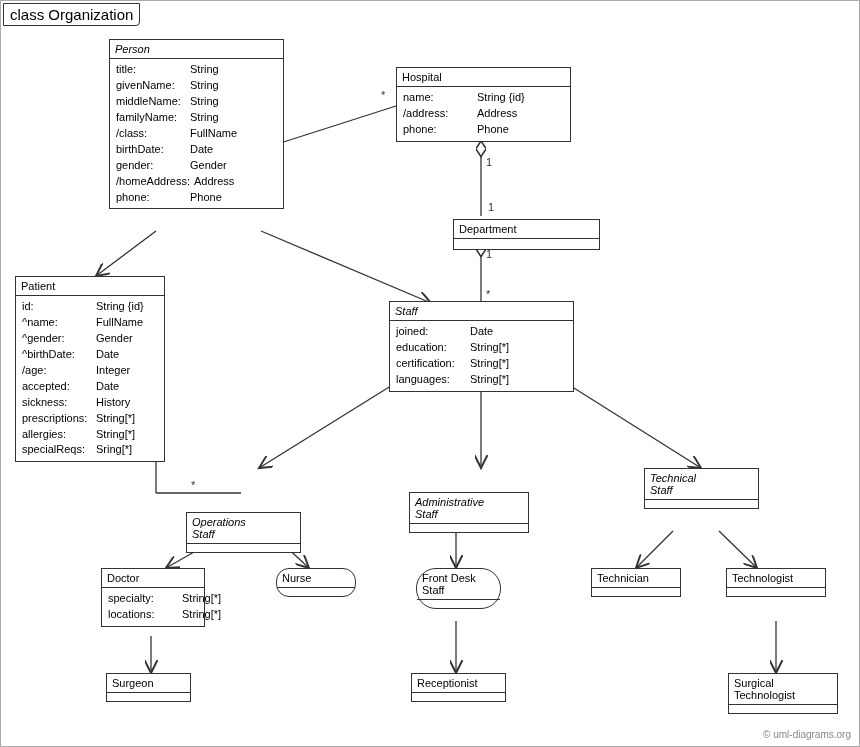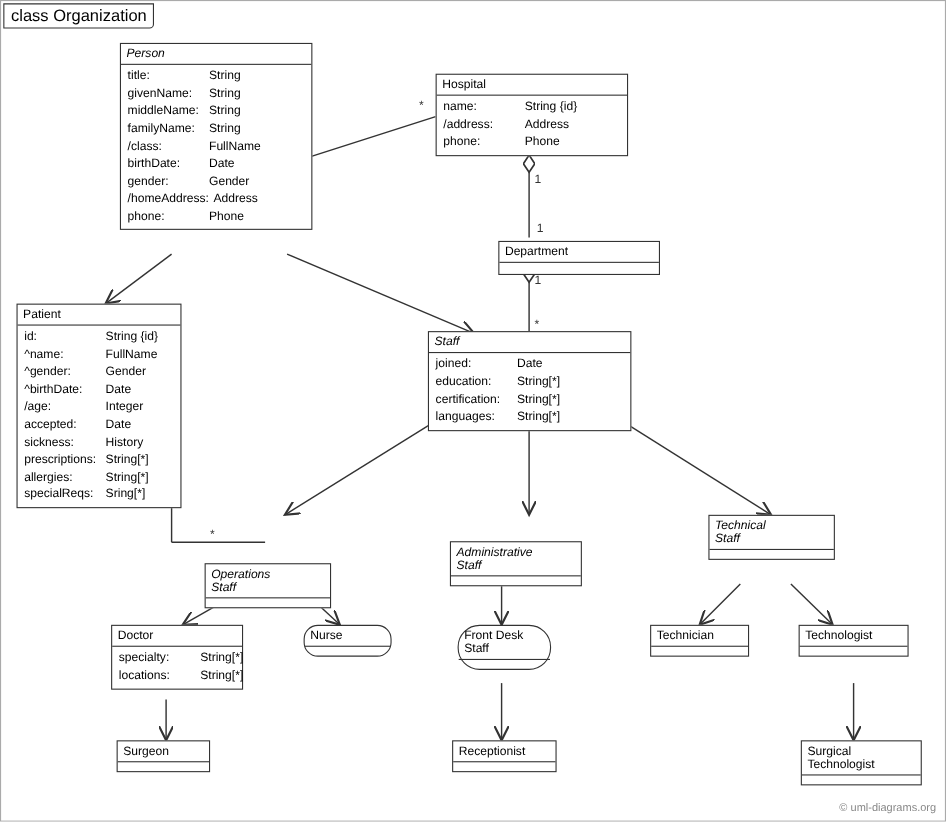--- a/index.html
+++ b/index.html
@@ -289,21 +289,21 @@
 Staff</div>
     <div class="box-body" style="min-height:8px;"></div>
   </div>
 
   <div class="uml-box" style="left:643px; top:467px; width:115px; text-align:center;">
     <div class="box-title" style="white-space:pre-line;">Technical
 Staff</div>
     <div class="box-body" style="min-height:8px;"></div>
   </div>
 
-  <div class="uml-box" style="left:100px; top:567px; width:120px;">
+  <div class="uml-box" style="left:100px; top:567px; width:104px;">
     <div class="box-title normal">Doctor</div>
     <div class="box-body">
       <div class="field-row">
           <span class="field-name">specialty:</span>
           <span class="field-type">String[*]</span>
         </div>
       <div class="field-row">
           <span class="field-name">locations:</span>
           <span class="field-type">String[*]</span>
         </div>

